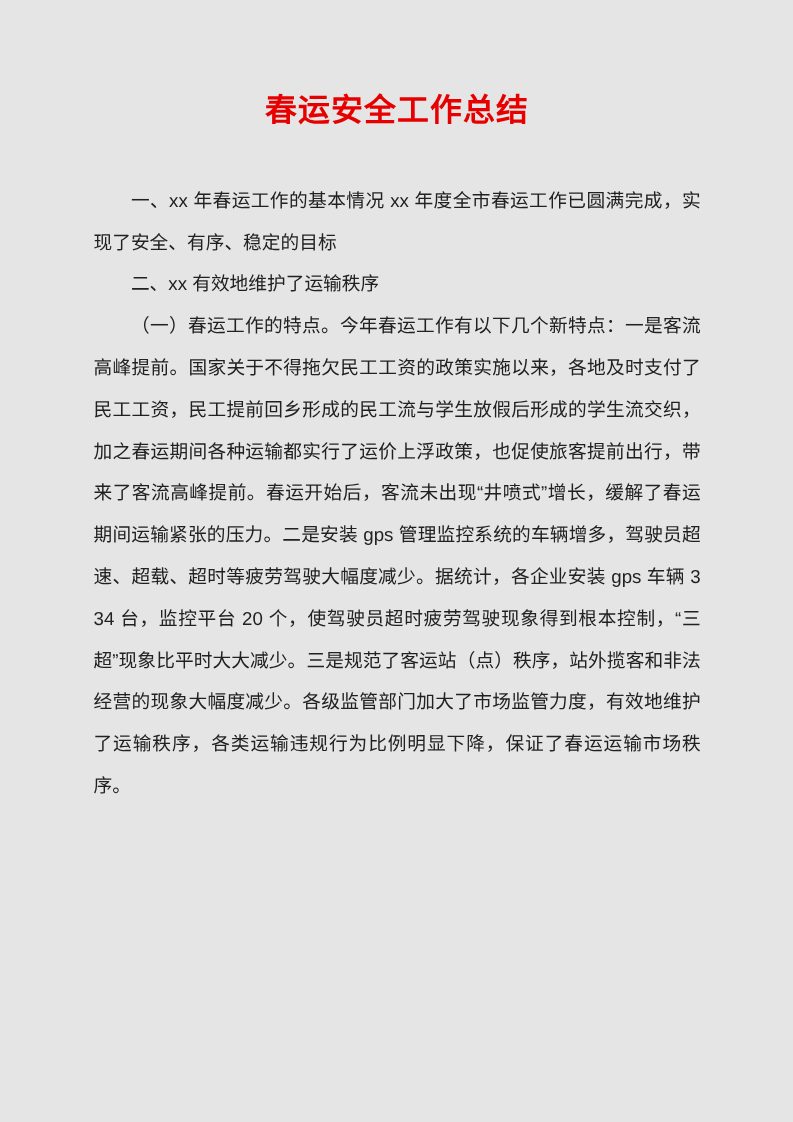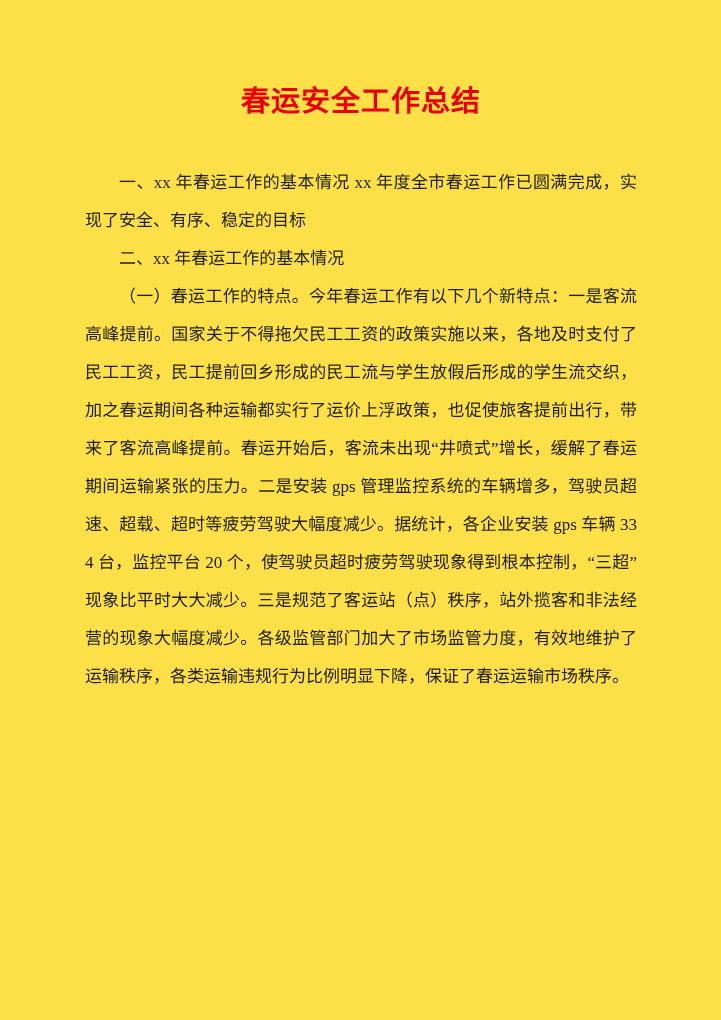--- a/index.html
+++ b/index.html
@@ -5,21 +5,21 @@
   html, body {
     margin: 0;
     padding: 0;
     background: #ffffff;
   }
   .page {
     position: relative;
     width: 721px;
     height: 1020px;
     margin: 0 auto;
-    background: #fde047;
+    background: #e5e5e5;
     box-sizing: border-box;
     padding: 84px 84px 0 85px;
     overflow: hidden;
     font-family: "Liberation Serif", "DejaVu Serif", serif;
   }
   .doc-title {
     margin: 0 0 46px 0;
     text-align: center;
     font-size: 29px;
     line-height: 34px;
@@ -29,27 +29,27 @@
     font-family: "Liberation Serif", "DejaVu Serif", serif;
   }
   .doc-body p {
     margin: 0;
     font-size: 17px;
     line-height: 38px;
     color: #212121;
     text-align: justify;
     text-indent: 2em;
     word-break: break-all;
-    font-family: Liberation Serif, serif;
+    font-family: Liberation Sans, sans-serif;
   }
 </style>
 </head>
 <body>
 
 <div class="page">
   <h1 class="doc-title">春运安全工作总结</h1>
 
   <div class="doc-body">
     <p>一、xx 年春运工作的基本情况 xx 年度全市春运工作已圆满完成，实现了安全、有序、稳定的目标</p>
-    <p>二、xx 年春运工作的基本情况</p>
+    <p>二、xx 有效地维护了运输秩序</p>
     <p>（一）春运工作的特点。今年春运工作有以下几个新特点：一是客流高峰提前。国家关于不得拖欠民工工资的政策实施以来，各地及时支付了民工工资，民工提前回乡形成的民工流与学生放假后形成的学生流交织，加之春运期间各种运输都实行了运价上浮政策，也促使旅客提前出行，带来了客流高峰提前。春运开始后，客流未出现“井喷式”增长，缓解了春运期间运输紧张的压力。二是安装 gps 管理监控系统的车辆增多，驾驶员超速、超载、超时等疲劳驾驶大幅度减少。据统计，各企业安装 gps 车辆 334 台，监控平台 20 个，使驾驶员超时疲劳驾驶现象得到根本控制，“三超”现象比平时大大减少。三是规范了客运站（点）秩序，站外揽客和非法经营的现象大幅度减少。各级监管部门加大了市场监管力度，有效地维护了运输秩序，各类运输违规行为比例明显下降，保证了春运运输市场秩序。</p>
   </div>
 </div>
 
 </body></html>

